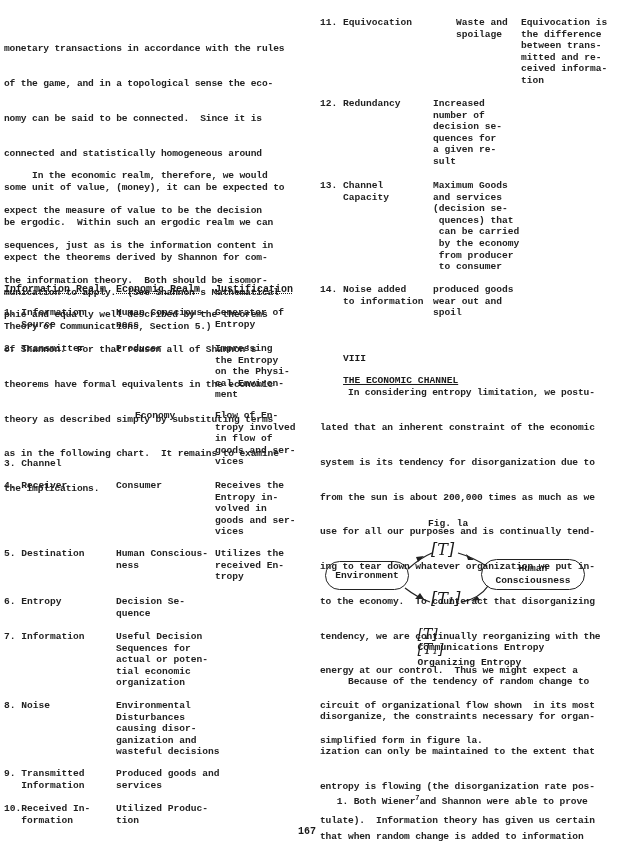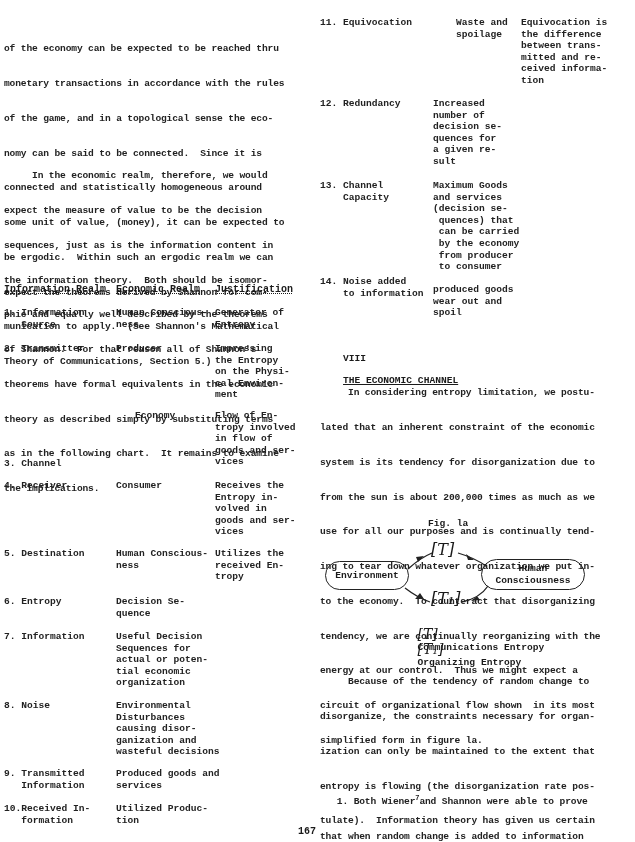--- a/index.html
+++ b/index.html
@@ -19,21 +19,20 @@
   .bracket { font-family:"DejaVu Serif", serif; font-style:italic; font-weight:normal; font-size:14px; }
   .pageno { position:absolute; left:298px; top:826px; font-size:10px; font-weight:bold; }
   svg { position:absolute; left:0; top:0; }
 </style>
 </head>
 <body>
 
 <div class="page">
 
   <div class="para txt" style="left:4px; top:20px;">
-    <span class="line">of the economy can be expected to be reached thru</span>
     <span class="line">monetary transactions in accordance with the rules</span>
     <span class="line">of the game, and in a topological sense the eco-</span>
     <span class="line">nomy can be said to be connected.  Since it is</span>
     <span class="line">connected and statistically homogeneous around</span>
     <span class="line">some unit of value, (money), it can be expected to</span>
     <span class="line">be ergodic.  Within such an ergodic realm we can</span>
     <span class="line">expect the theorems derived by Shannon for com-</span>
     <span class="line">munication to apply.  (See Shannon's Mathematical</span>
     <span class="line">Theory of Communications, Section 5.)</span>
   </div>
@@ -158,21 +157,21 @@
     <div class="cell" style="left:433px; top:180px;">Maximum Goods
 and services
 (decision se-
  quences) that
  can be carried
  by the economy
  from producer
  to consumer</div>
   </div>
   <div>
-    <div class="cell" style="left:320px; top:276px;">14. Noise added
+    <div class="cell" style="left:320px; top:284px;">14. Noise added
     to information</div>
     <div class="cell" style="left:433px; top:284px;">produced goods
 wear out and
 spoil</div>
   </div>
 
   <div class="sec-title">
     <span>VIII</span>
     <span> </span>
     <span class="u">THE ECONOMIC CHANNEL</span>

